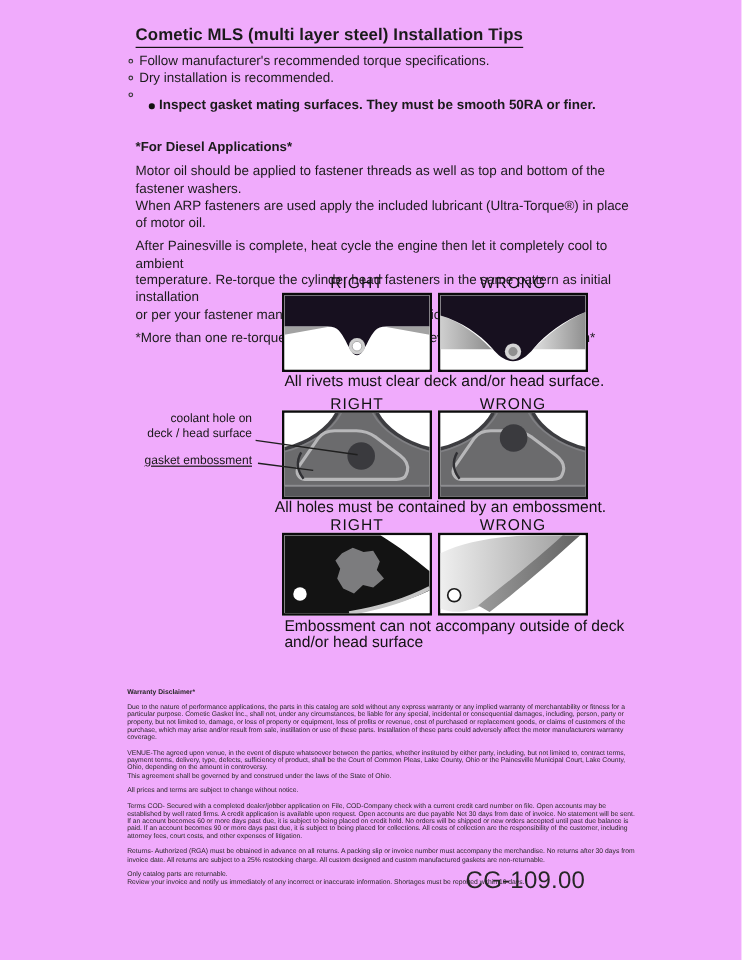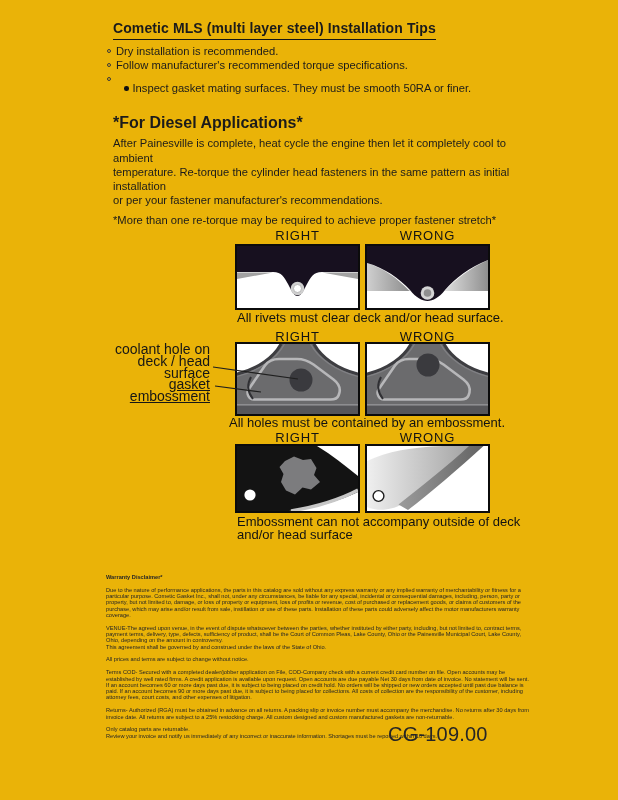--- a/index.html
+++ b/index.html
@@ -1,73 +1,75 @@
 <!DOCTYPE html>
 <html><head>
 <meta charset="utf-8">
 <style>
   * { margin:0; padding:0; box-sizing:border-box; }
   html,body { background:#ffffff; }
   .page {
-    position:relative; width:618px; height:800px; background:#eab308;
+    position:relative; width:618px; height:800px; background:#f0abfc;
     font-family:"Liberation Sans", sans-serif; color:#1b1b1b; overflow:hidden;
   }
   .title {
     position:absolute; left:113px; top:20px; font-size:14px; font-weight:bold;
     letter-spacing:.1px; border-bottom:1.6px solid #141414; padding-bottom:3px;
     display:inline-block; white-space:nowrap;
   }
   .bullets { position:absolute; left:107px; top:44px; width:424px; font-size:11.2px; line-height:14.2px; }
   .brow { display:flex; }
-  .brow.sub { padding-left:16px; }
+  .brow.sub { padding-left:16px;font-weight:bold; }
   .mo { flex:0 0 auto; width:4px; height:4px; border:1px solid #3a3a3a; border-radius:50%; margin:5px 5px 0 0; }
   .mf { flex:0 0 auto; width:4.5px; height:4.5px; background:#111; border-radius:50%; margin:5px 4px 0 1px; }
   .diesel { position:absolute; left:113px; top:116px; width:420px; font-size:11.2px; line-height:14.3px; }
-  .dheading { font-size:16px; font-weight:bold; margin-bottom:6px; }
+  .dheading { font-size:11px; font-weight:bold; margin-bottom:6px; }
   .diesel p { margin:0 0 5px; }
   .pre { white-space:pre-line; }
   .diagrams { position:absolute; left:0; top:0; width:618px; height:800px; }
   .dlabel { position:absolute; width:125px; text-align:center; font-size:13px; letter-spacing:.8px; color:#131313; }
   .fig { position:absolute; width:125px; border:2px solid #0b0b0b; background:#fff; line-height:0; }
   .fig svg { width:100%; height:auto; display:block; }
   .dcap { position:absolute; font-size:13px; line-height:12.6px; color:#121212; }
-  .ann { position:absolute; left:98px; width:112px; text-align:right; font-size:14px; line-height:11.8px; color:#161616; }
+  .ann { position:absolute; left:98px; width:112px; text-align:right; font-size:10px; line-height:11.8px; color:#161616; }
   .lines { position:absolute; left:0; top:0; pointer-events:none; }
   .warranty { position:absolute; left:106px; top:574px; width:424px; font-size:5.65px; line-height:6.3px; color:#262626; }
   .warranty .wh { font-weight:bold; margin-bottom:6.5px; }
   .warranty p { margin:0 0 6.5px; }
   .pagenum { position:absolute; left:388px; top:723px; font-size:20px; letter-spacing:.2px; color:#262626;text-align:center; }
 </style>
 </head>
 <body>
 
 <div class="page">
 
   <div class="title">Cometic MLS (multi layer steel) Installation Tips</div>
 
   <div class="bullets">
     <div class="brow">
       <span class="mo"></span>
-      <span>Dry installation is recommended.</span>
+      <span>Follow manufacturer's recommended torque specifications.</span>
     </div>
     <div class="brow">
       <span class="mo"></span>
-      <span>Follow manufacturer's recommended torque specifications.</span>
+      <span>Dry installation is recommended.</span>
     </div>
     <div class="brow">
       <span class="mo"></span>
     </div>
     <div class="brow sub">
       <span class="mf"></span>
       <span>Inspect gasket mating surfaces.  They must be smooth 50RA or finer.</span>
     </div>
   </div>
 
   <div class="diesel">
     <div class="dheading">*For Diesel Applications*</div>
+    <p class="pre">Motor oil should be applied to fastener threads as well as top and bottom of the fastener washers.
+When ARP fasteners are used apply the included lubricant (Ultra-Torque®) in place of motor oil.</p>
     <p class="pre">After Painesville is complete, heat cycle the engine then let it completely cool to ambient
 temperature. Re-torque the cylinder head fasteners in the same pattern as initial installation
 or per your fastener manufacturer's recommendations.</p>
     <p>*More than one re-torque may be required to achieve proper fastener stretch*</p>
   </div>
 
   <div class="diagrams">
 
     <div class="dlabel" style="left:235px; top:228px;">RIGHT</div>
     <div class="dlabel" style="left:365px; top:228px;">WRONG</div>

